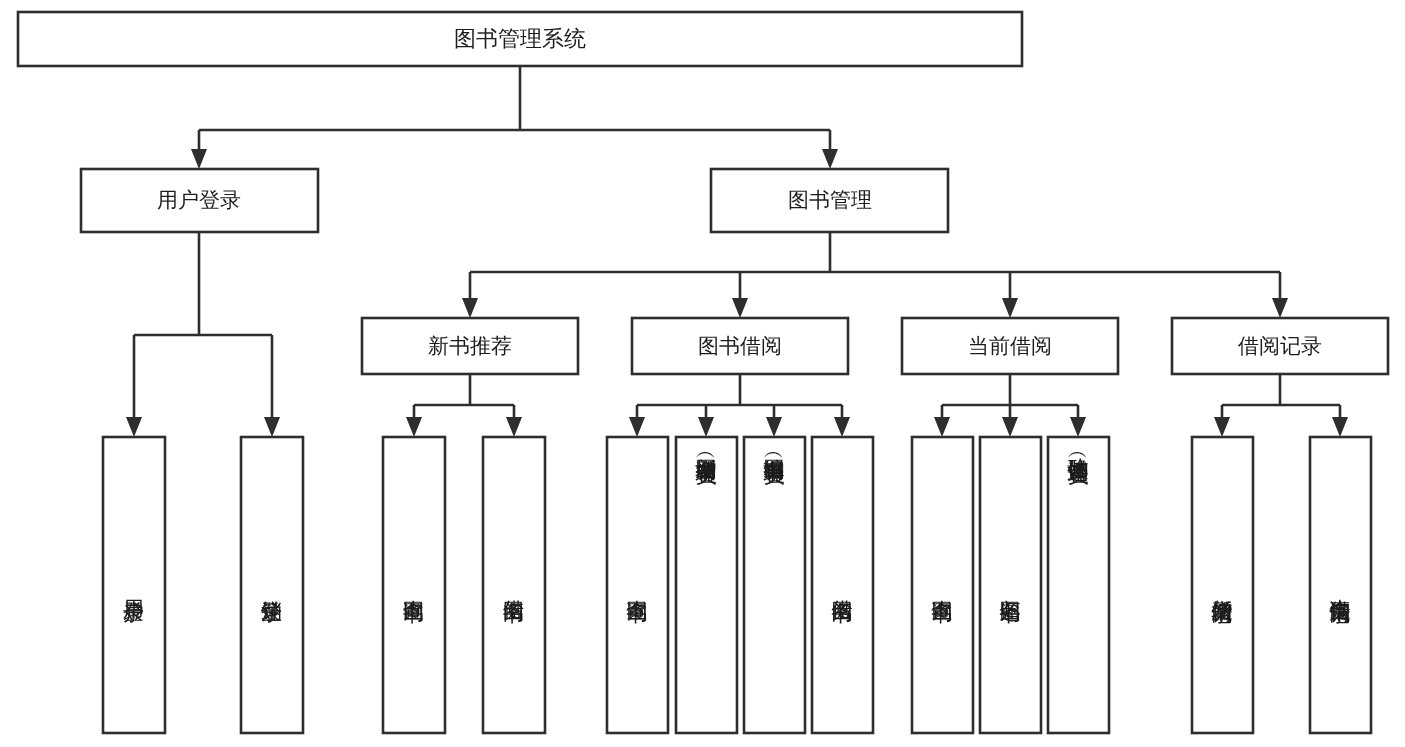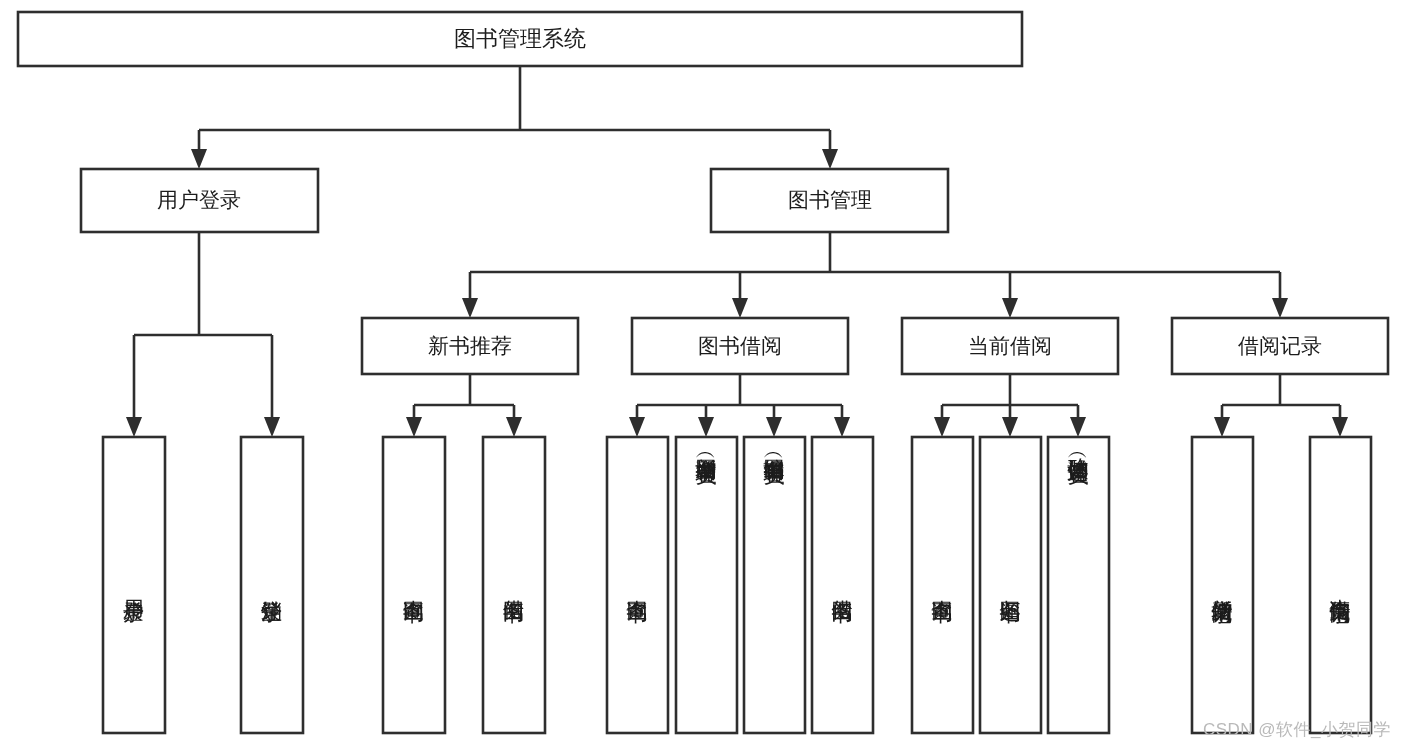--- a/index.html
+++ b/index.html
@@ -243,15 +243,14 @@
   </div>
 
   <div class="leaf-label-wrap" style="left:1192px; top:437px; width:61px; height:296px;">
     <span class="leaf-label">新增借阅记录</span>
   </div>
 
   <div class="leaf-label-wrap" style="left:1310px; top:437px; width:61px; height:296px;">
     <span class="leaf-label">查询借阅记录</span>
   </div>
 
-  <div class="watermark">CSDN @软件_小贺同学</div>
 
 </div>
 
 </body></html>

